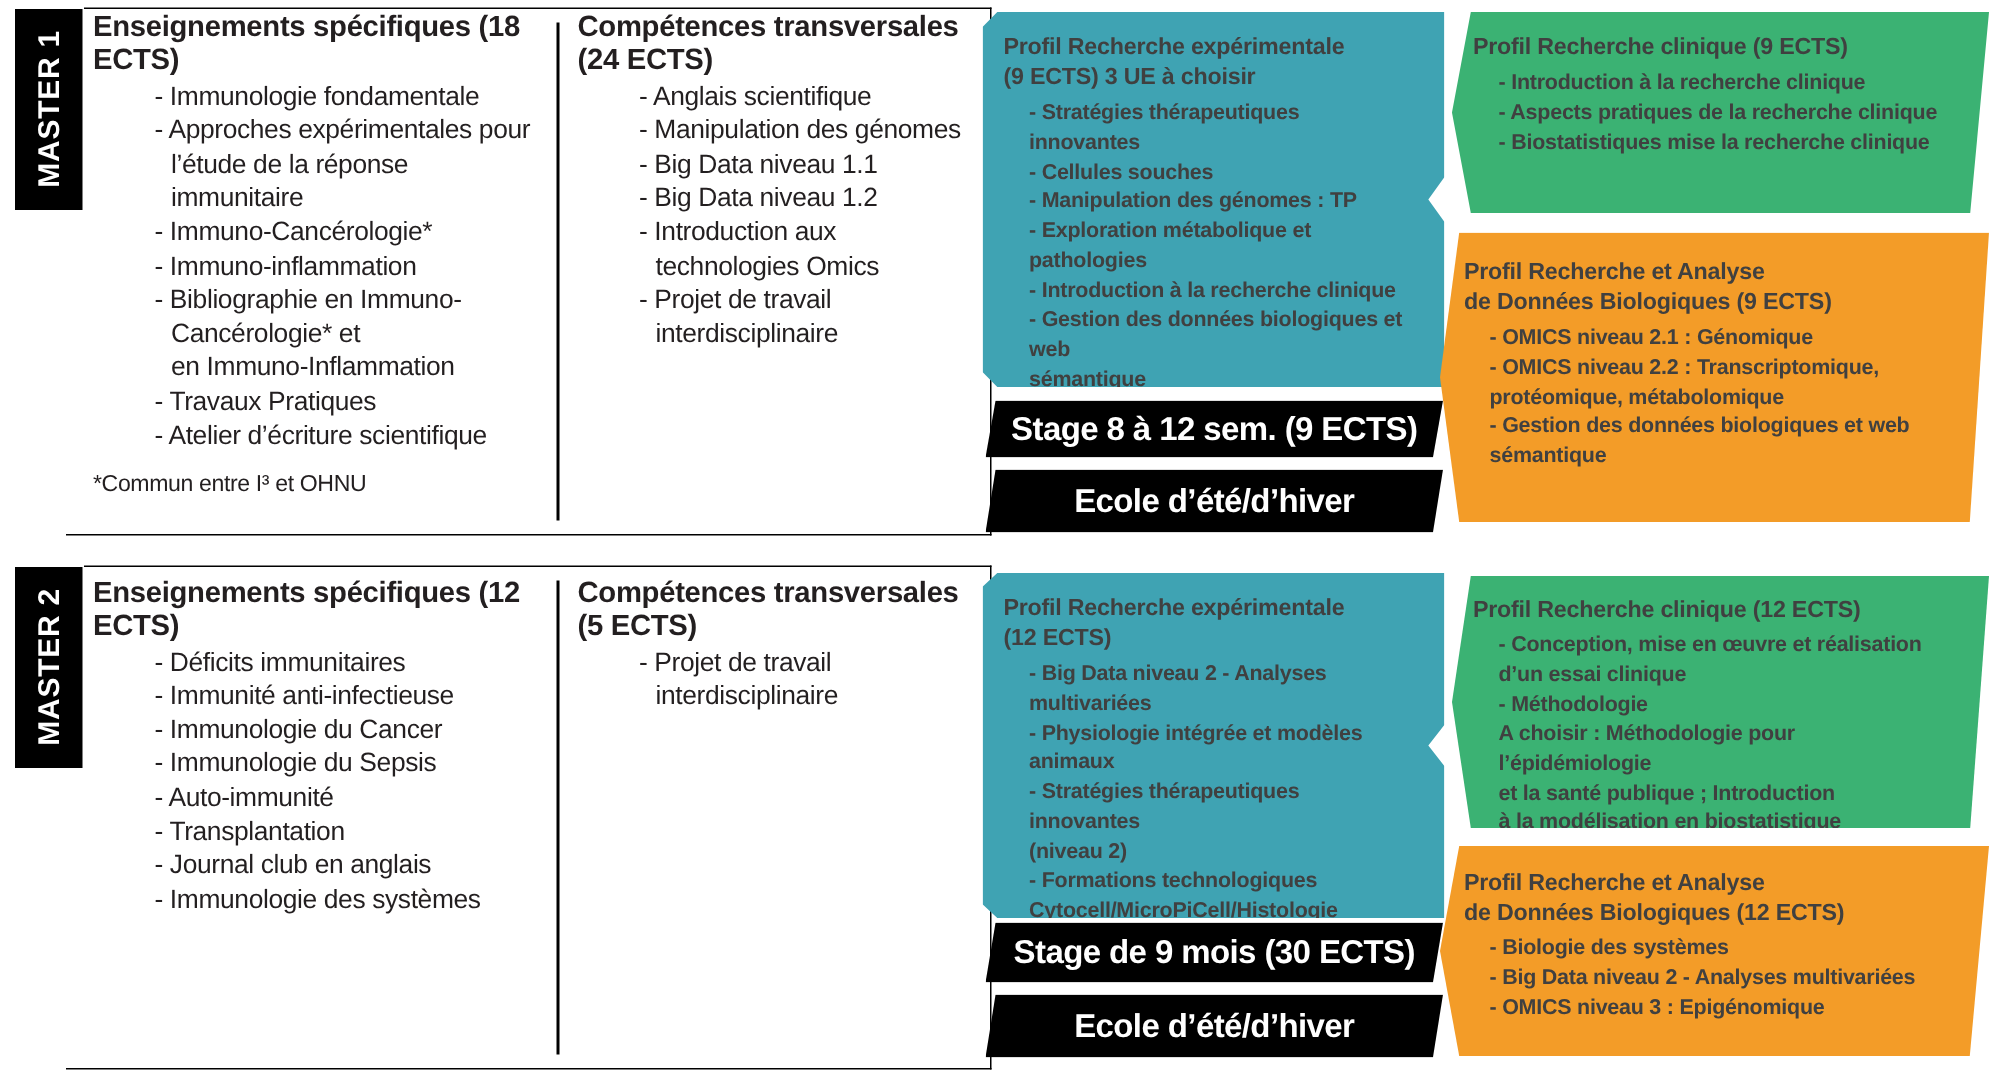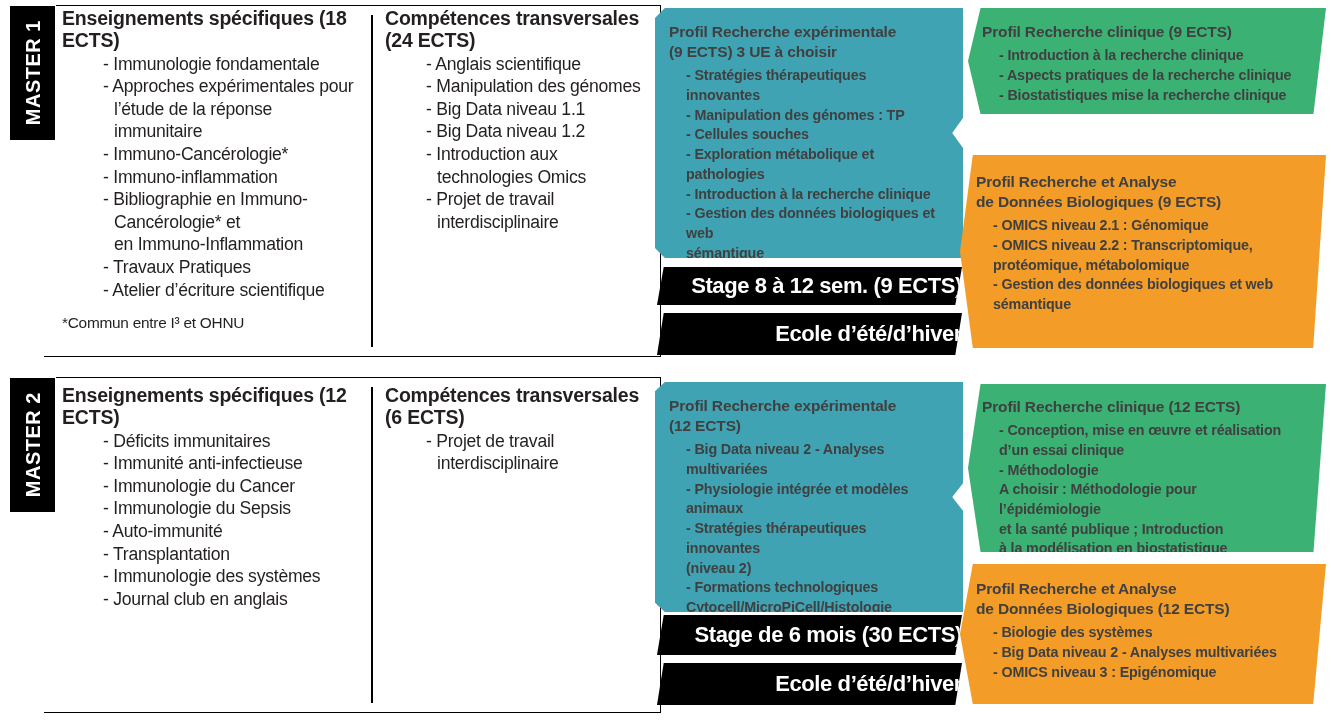--- a/index.html
+++ b/index.html
@@ -122,33 +122,33 @@
   .chev-orange{
     background:#f39c28;
     clip-path:polygon(3.5% 0, 100% 0, 96.5% 100%, 3.5% 100%, 0 50%);
   }
 
   
   .blackbar{
     position:absolute;
     background:#000000;
     color:#ffffff;
-    display:flex;align-items:center;justify-content:flex-end;
+    display:flex;align-items:center;justify-content:center;
     clip-path:polygon(2.2% 0, 100% 0, 97.8% 100%, 0 100%);
   }
   .blackbar span{
     font-size:22px;
     font-weight:bold;
     letter-spacing:-.4px;
     white-space:nowrap;
   }
 
   
   #m1-teal   {left:655px;top:8px;width:308px;height:250px;padding:14px 10px 8px 14px;}
-  #m1-green  {left:968px;top:8px;width:358px;height:106px;padding:14px 10px 8px 14px;}
+  #m1-green  {left:968px;top:8px;width:358px;height:134px;padding:14px 10px 8px 14px;}
   #m1-orange {left:960px;top:155px;width:366px;height:193px;padding:17px 10px 8px 16px;}
   #m1-bar1   {left:657px;top:267px;width:305px;height:38px;}
   #m1-bar2   {left:657px;top:313px;width:305px;height:42px;}
 
   
   #m2-teal   {left:655px;top:10px;width:308px;height:230px;padding:14px 10px 8px 14px;}
   #m2-green  {left:968px;top:12px;width:358px;height:168px;padding:13px 10px 8px 14px;}
   #m2-orange {left:960px;top:192px;width:366px;height:140px;padding:15px 10px 8px 16px;}
   #m2-bar1   {left:657px;top:243px;width:305px;height:40px;}
   #m2-bar2   {left:657px;top:291px;width:305px;height:42px;}
@@ -200,22 +200,22 @@
       <li>- Projet de travail
    interdisciplinaire</li>
     </ul>
   </div>
 
   <div class="chev chev-teal" id="m1-teal">
     <div class="title">Profil Recherche expérimentale
 (9 ECTS) 3 UE à choisir</div>
     <ul>
       <li>   - Stratégies thérapeutiques innovantes</li>
+      <li>- Cellules souches</li>
       <li>  - Manipulation des génomes : TP</li>
-      <li>- Cellules souches</li>
       <li>- Exploration métabolique et pathologies</li>
       <li>- Introduction à la recherche clinique</li>
       <li> - Gestion des données biologiques et web
     sémantique</li>
     </ul>
   </div>
 
   <div class="chev chev-green" id="m1-green">
     <div class="title">Profil Recherche clinique (9 ECTS)</div>
     <ul>
@@ -259,28 +259,28 @@
   <div class="col" id="m2-col1">
     <h2>Enseignements
 spécifiques (12 ECTS)</h2>
     <ul>
       <li>- Déficits immunitaires</li>
       <li>- Immunité anti-infectieuse</li>
       <li>- Immunologie du Cancer</li>
       <li>- Immunologie du Sepsis</li>
       <li>- Auto-immunité</li>
       <li>- Transplantation</li>
+      <li>- Journal club en anglais</li>
       <li>- Immunologie des systèmes</li>
-      <li>- Journal club en anglais</li>
     </ul>
   </div>
 
   <div class="col" id="m2-col2">
     <h2>Compétences
-transversales (6 ECTS)</h2>
+transversales (5 ECTS)</h2>
     <ul>
       <li>- Projet de travail
    interdisciplinaire</li>
     </ul>
   </div>
 
   <div class="chev chev-teal" id="m2-teal">
     <div class="title">Profil Recherche expérimentale
  (12 ECTS)</div>
     <ul>
@@ -309,18 +309,18 @@
     <div class="title">Profil Recherche et Analyse
  de Données Biologiques (12 ECTS)</div>
     <ul>
       <li> - Biologie des systèmes</li>
       <li>  - Big Data niveau 2  - Analyses multivariées</li>
       <li>  - OMICS niveau 3 : Epigénomique</li>
     </ul>
   </div>
 
   <div class="blackbar" id="m2-bar1">
-    <span>Stage de 6 mois (30 ECTS)</span>
+    <span>Stage de 9 mois (30 ECTS)</span>
   </div>
   <div class="blackbar" id="m2-bar2">
     <span>Ecole d’été/d’hiver</span>
   </div>
 </section>
 
 </body></html>

